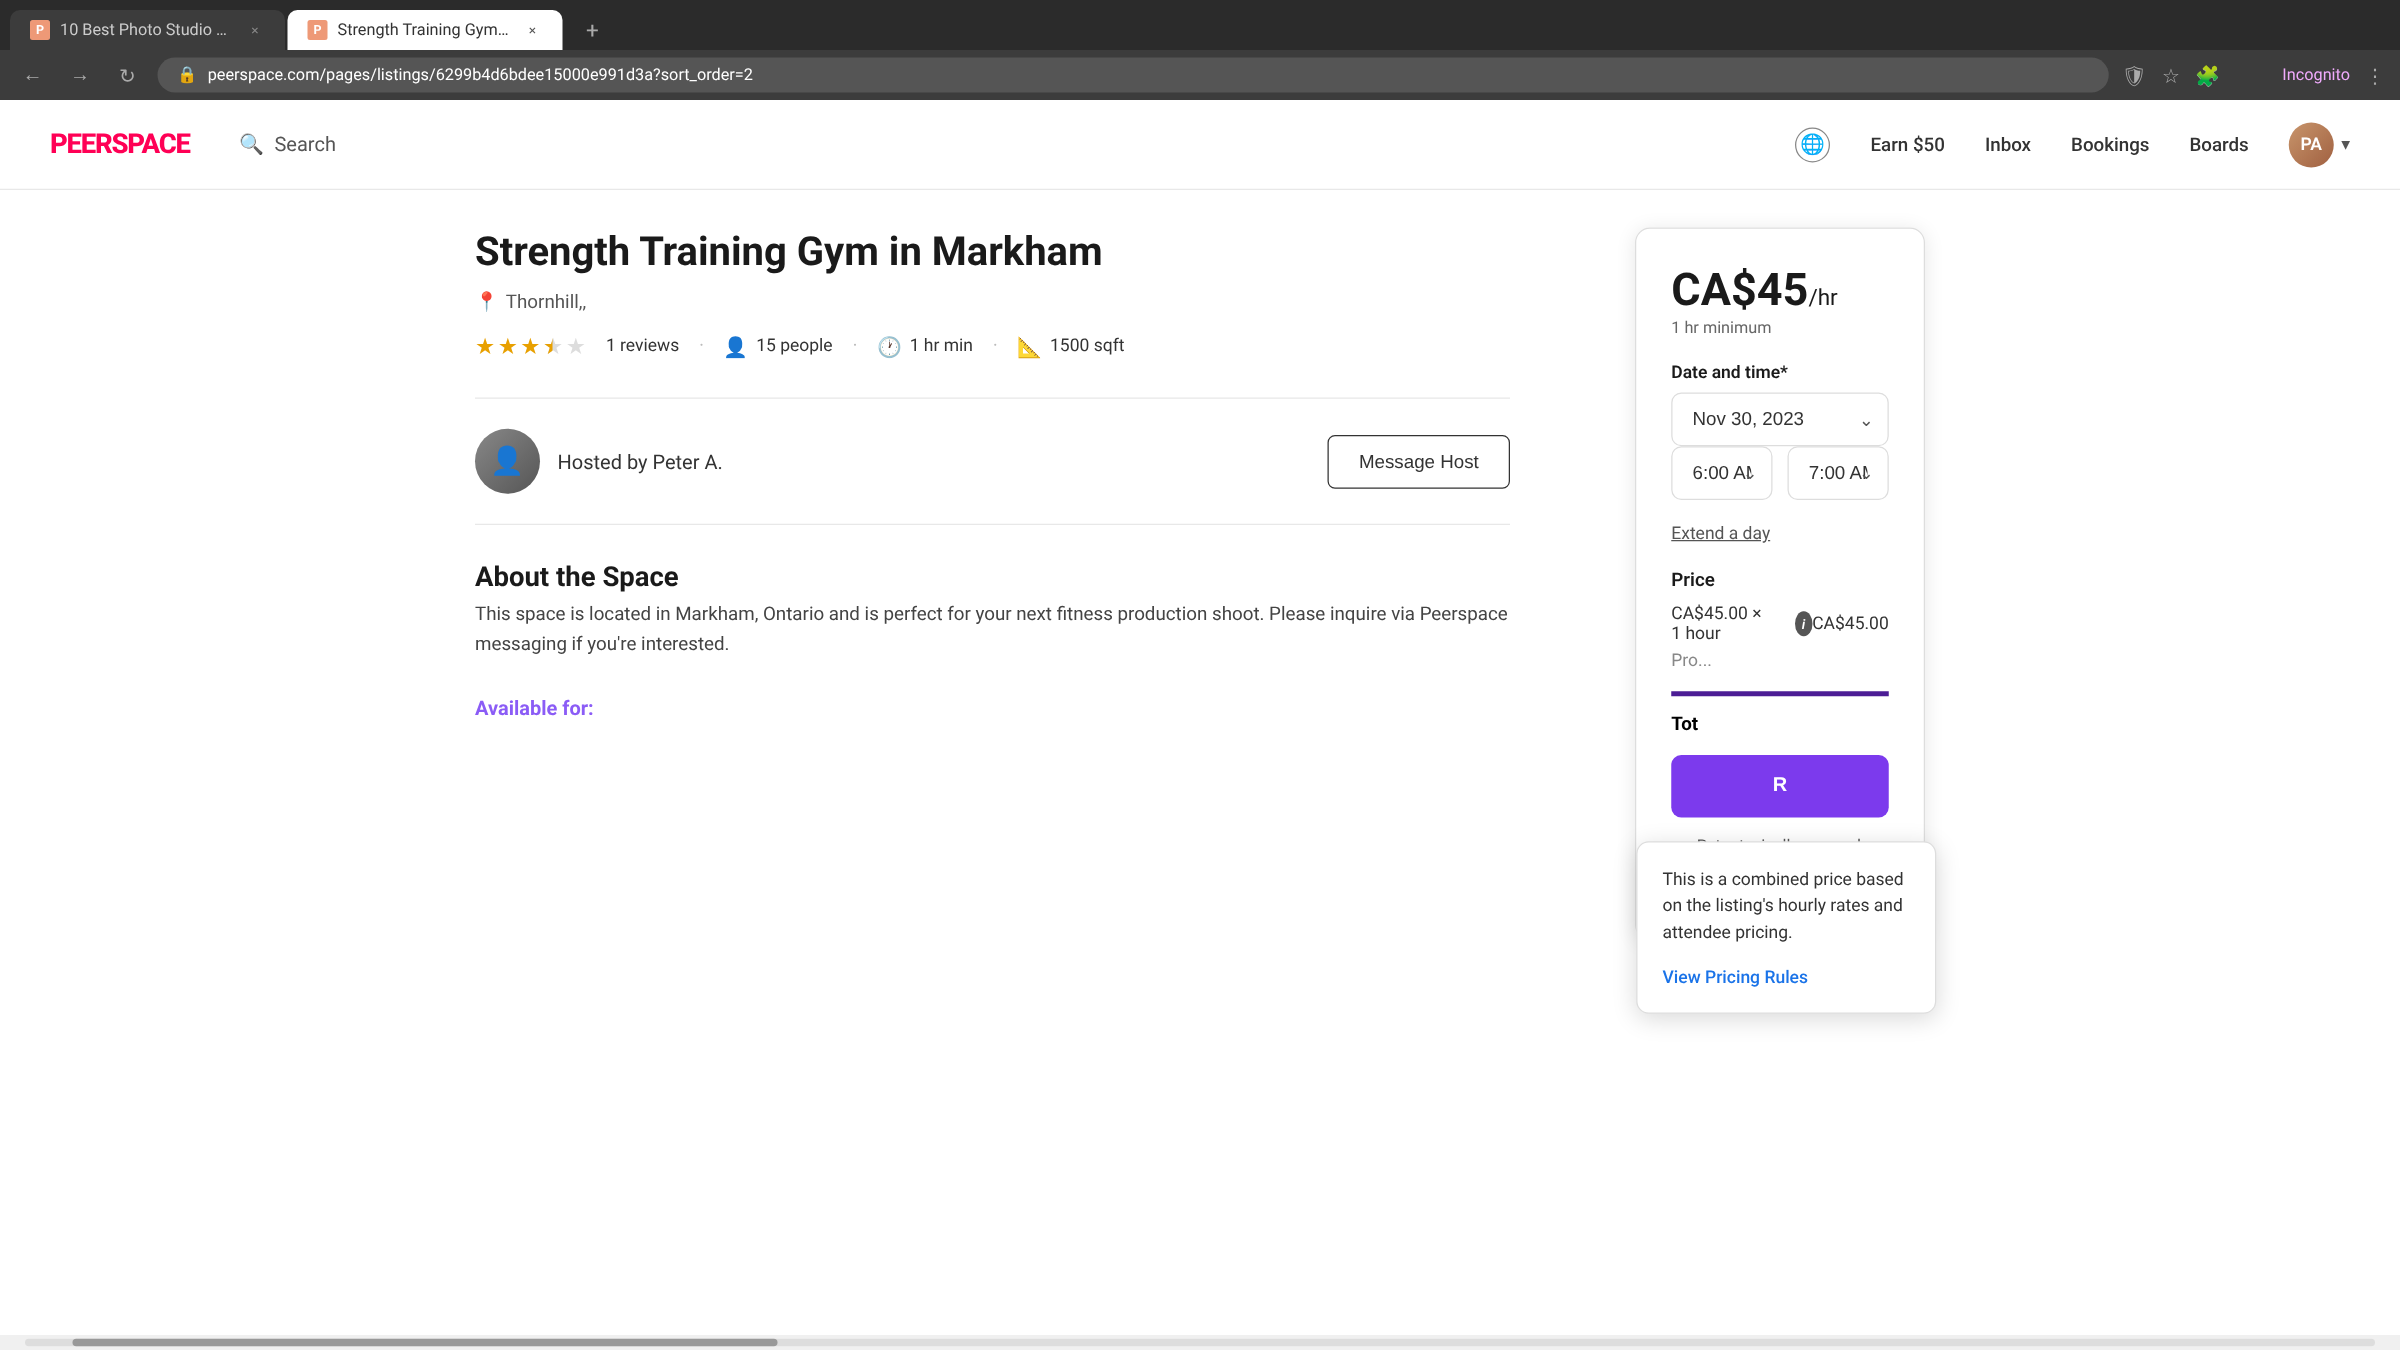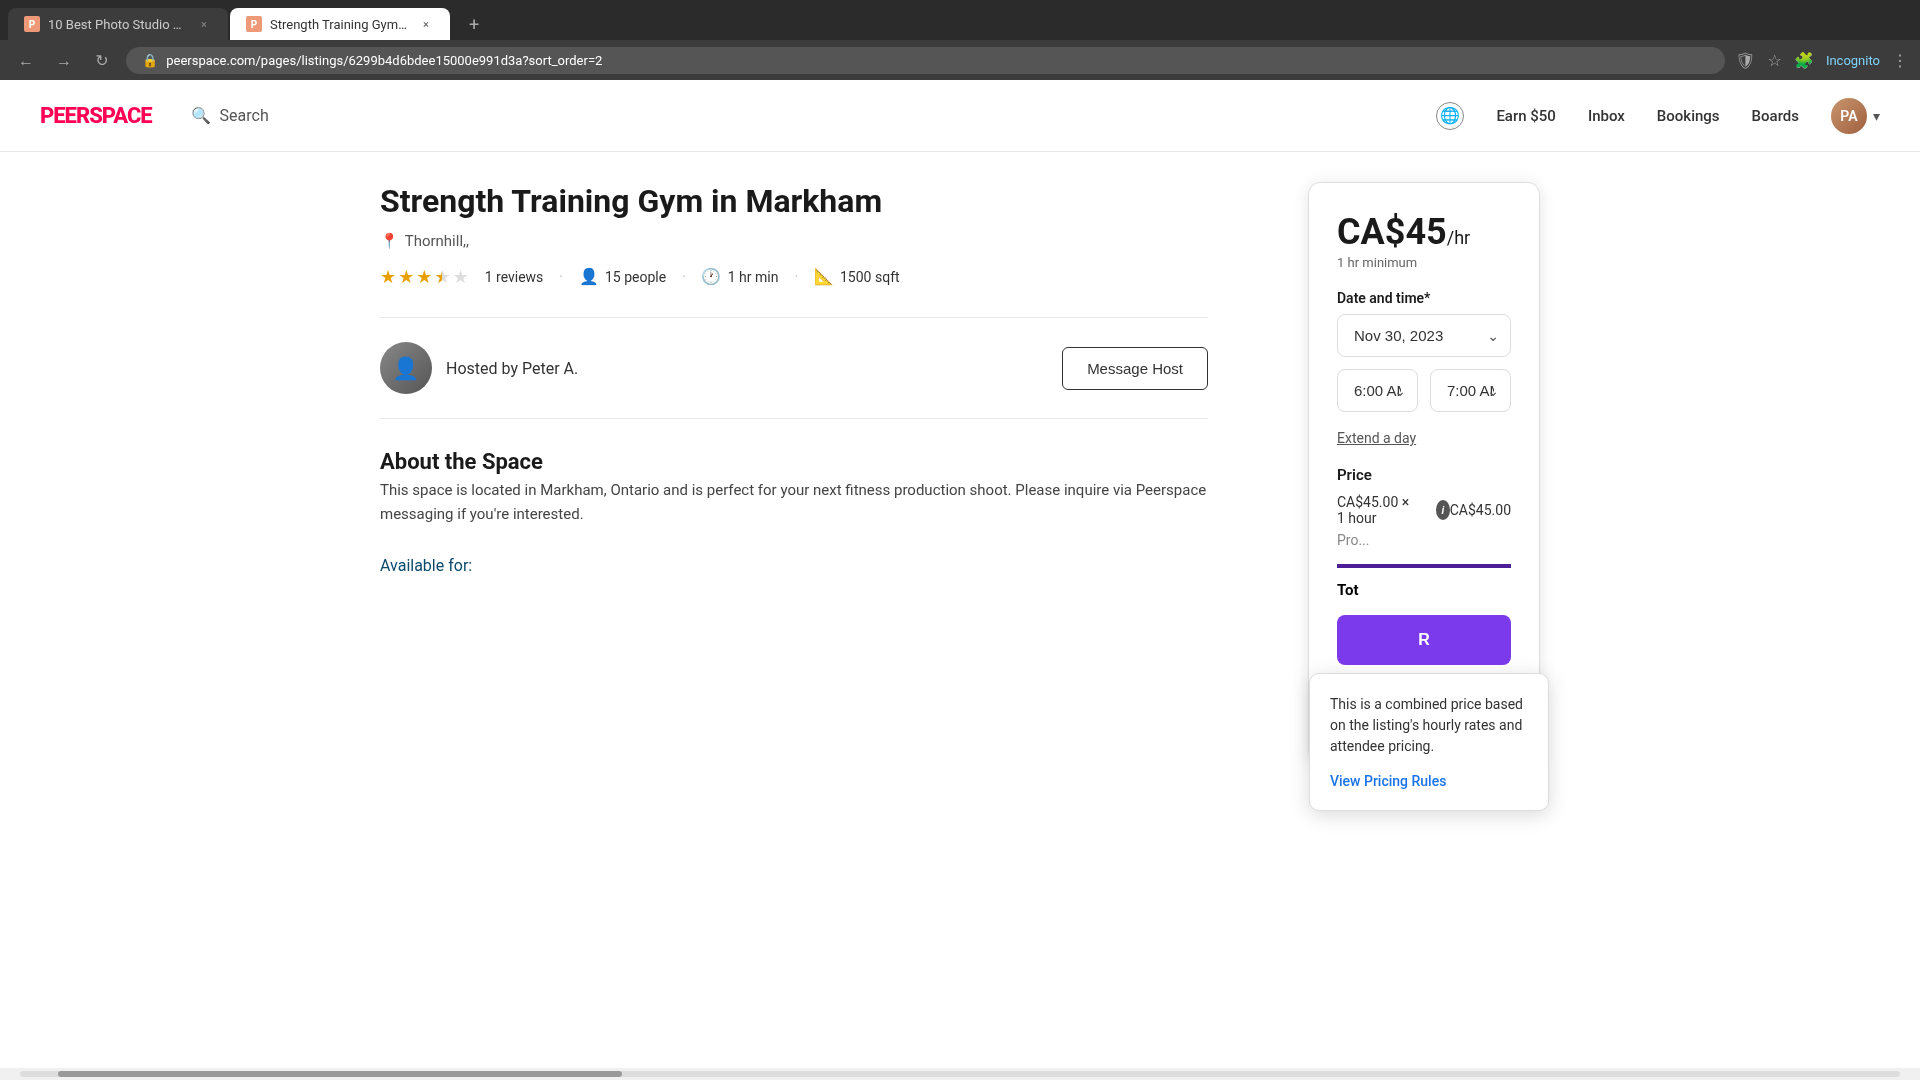--- a/index.html
+++ b/index.html
@@ -50,21 +50,21 @@
     .host-section { display: flex; align-items: center; justify-content: space-between; padding: 24px 0; border-top: 1px solid #e8e8e8; border-bottom: 1px solid #e8e8e8; margin-bottom: 30px; }
     .host-info { display: flex; align-items: center; gap: 14px; }
     .host-avatar { width: 52px; height: 52px; border-radius: 50%; background: linear-gradient(135deg, #888, #555); display: flex; align-items: center; justify-content: center; color: white; font-size: 18px; overflow: hidden; }
     .message-host-btn { padding: 12px 24px; border: 1.5px solid #333; border-radius: 6px; background: white; font-size: 15px; font-weight: 500; color: #333; cursor: pointer; }
 
     .about-section { margin-bottom: 30px; }
     .section-title { font-size: 22px; font-weight: 700; color: #1a1a1a; margin-bottom: 4px; }
     .about-text { font-size: 15px; color: #444; line-height: 1.6; }
 
     .available-section { margin-bottom: 20px; }
-    .available-label { font-size: 16px; font-weight: 400; color: #0c4a6e; margin-bottom: 2px; }
+    .available-label { font-size: 16px; font-weight: 700; color: #8b5cf6; margin-bottom: 2px; }
     .available-list { list-style: none; padding: 0; }
     .available-list li { font-size: 15px; color: #333; padding: 3px 0; }
     .available-list li::before { content: "• "; color: #333; }
 
     
     .right-col { width: 272px; flex-shrink: 0; padding-left: 40px; }
     .booking-panel { border: 1px solid #ddd; border-radius: 12px; padding: 28px; box-shadow: 0 2px 16px rgba(0,0,0,0.1); position: relative; }
     .price-header { margin-bottom: 20px; }
     .price-amount { font-size: 36px; font-weight: 700; color: #1a1a1a; display: inline; }
     .price-unit { font-size: 18px; color: #1a1a1a; font-weight: 400; }
@@ -129,21 +129,21 @@
     <div class="nav-btn">→</div>
     <div class="nav-btn">↻</div>
     <div class="address-bar">
       <span style="color:#aaa; font-size:13px;">🔒</span>
       <span class="address-url">peerspace.com/pages/listings/6299b4d6bdee15000e991d3a?sort_order=2</span>
     </div>
     <div class="toolbar-icons">
       <span class="toolbar-icon">🛡</span>
       <span class="toolbar-icon">☆</span>
       <span class="toolbar-icon">🧩</span>
-      <span class="toolbar-icon" style="color:#7dd3fc; font-size:13px;">Incognito</span>
+      <span class="toolbar-icon" style="color:#f0abfc; font-size:13px;margin-left:38px;">Incognito</span>
       <span class="toolbar-icon">⋮</span>
     </div>
   </div>
 </div>
 
 <div class="site-header">
   <div class="logo">
     <span style="color:#f05;">PEER</span><span>SPACE</span>
   </div>
   <div class="search-btn">
@@ -221,21 +221,21 @@
 
   <div class="right-col">
     <div class="booking-panel">
       <div class="price-header">
         <span class="price-amount">CA$45</span><span class="price-unit">/hr</span>
         <p class="price-min">1 hr minimum</p>
       </div>
 
       <label class="form-label">Date and time*</label>
 
-      <div class="date-select-wrap" style="margin-bottom:12px;">
+      <div class="date-select-wrap" style="">
         <select class="date-select"><option>Nov 30, 2023</option></select>
       </div>
 
       <div class="time-row">
         <div class="time-select-wrap">
           <select class="date-select"><option selected="">6:00 AM</option><option>7:00 AM</option><option>8:00 AM</option><option>9:00 AM</option><option>10:00 AM</option></select>
         </div>
         <div class="time-select-wrap">
           <select class="date-select"><option selected="">7:00 AM</option><option>8:00 AM</option><option>9:00 AM</option><option>10:00 AM</option><option>11:00 AM</option></select>
         </div>

